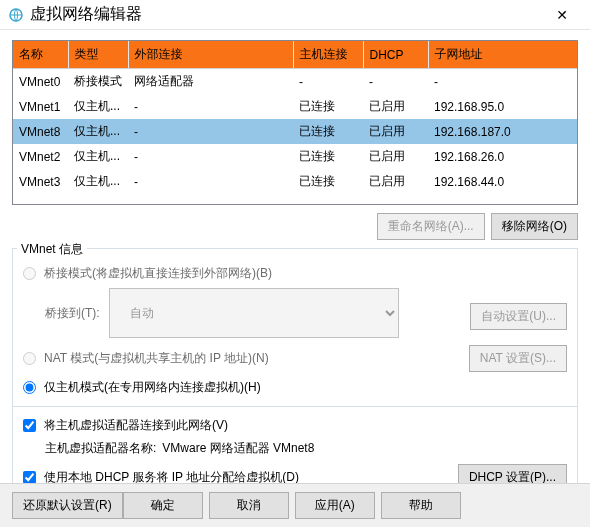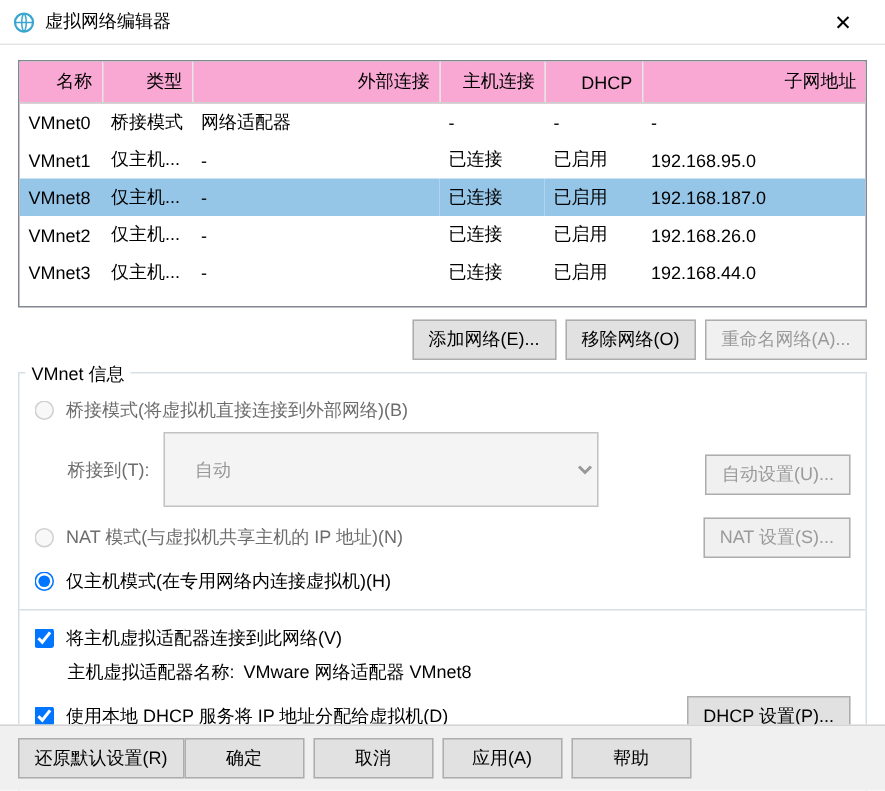--- a/index.html
+++ b/index.html
@@ -1,24 +1,24 @@
 <!DOCTYPE html>
 <html><head>
 <meta charset="utf-8">
 <style>
 * { box-sizing: border-box; margin: 0; padding: 0; }
 body { font-family: "Microsoft YaHei", "Segoe UI", Tahoma, sans-serif; font-size: 12px; background: #fff; width: 590px; height: 527px; overflow: hidden; color: #000; }
 .titlebar { display: flex; align-items: center; height: 30px; padding: 0 8px; border-bottom: 1px solid #e5e5e5; }
 .titlebar .icon { width: 16px; height: 16px; margin-right: 6px; display: inline-block; }
-.titlebar .title { flex: 1; font-size: 12px; }
+.titlebar .title { flex: 1; font-size: 16px; }
 .titlebar .close { width: 40px; height: 28px; text-align: center; line-height: 28px; font-size: 14px; cursor: pointer; }
 .content { padding: 10px 12px; }
 .table-wrap { border: 1px solid #828790; height: 165px; overflow: hidden; }
 table { width: 100%; border-collapse: collapse; font-size: 12px; }
-th { text-align: right; font-weight: normal; padding: 5px 6px; background: #f9a8d4; border-bottom: 1px solid #d0d0d0; border-right: 1px solid #e5e5e5; }
+th { text-align: left; font-weight: normal; padding: 5px 6px; background: #f97316; border-bottom: 1px solid #d0d0d0; border-right: 1px solid #e5e5e5; }
 th:last-child { border-right: none; }
 td { padding: 4px 6px; }
 tr.selected td { background: #95c6e8; }
 .btnrow { display: flex; justify-content: flex-end; gap: 6px; margin-top: 8px; }
 .btn { border: 1px solid #adadad; background: #e1e1e1; padding: 4px 10px; font-size: 12px; cursor: pointer; min-width: 80px; font-family: inherit; }
 .btn:disabled { color: #9a9a9a; background: #f0f0f0; }
 .gbox { border: 1px solid #d5dfe5; margin-top: 8px; padding: 10px 10px 12px 10px; position: relative; }
 .gbox-title { position: absolute; top: -8px; left: 4px; background: #fff; padding: 0 4px; font-size: 12px; }
 .radio-row, .check-row { display: flex; align-items: center; margin: 6px 0; gap: 4px; }
 .radio-row input, .check-row input { margin-right: 4px; }
@@ -102,23 +102,22 @@
             <td>-</td>
             <td>已连接</td>
             <td>已启用</td>
             <td>192.168.44.0</td>
           </tr>
         </tbody>
     </table>
   </div>
 
   <div class="btnrow">
-    <button class="btn">添加网络(E)...</button>
+    <button class="btn" disabled="">重命名网络(A)...</button>
     <button class="btn">移除网络(O)</button>
-    <button class="btn" disabled="">重命名网络(A)...</button>
   </div>
 
   <div class="gbox">
     <span class="gbox-title">VMnet 信息</span>
 
     <div class="flex-gap">
       <label class="radio-row disabled-text">
         <input type="radio" name="mode" disabled="" style="">
         <span>桥接模式(将虚拟机直接连接到外部网络)(B)</span>
       </label>

